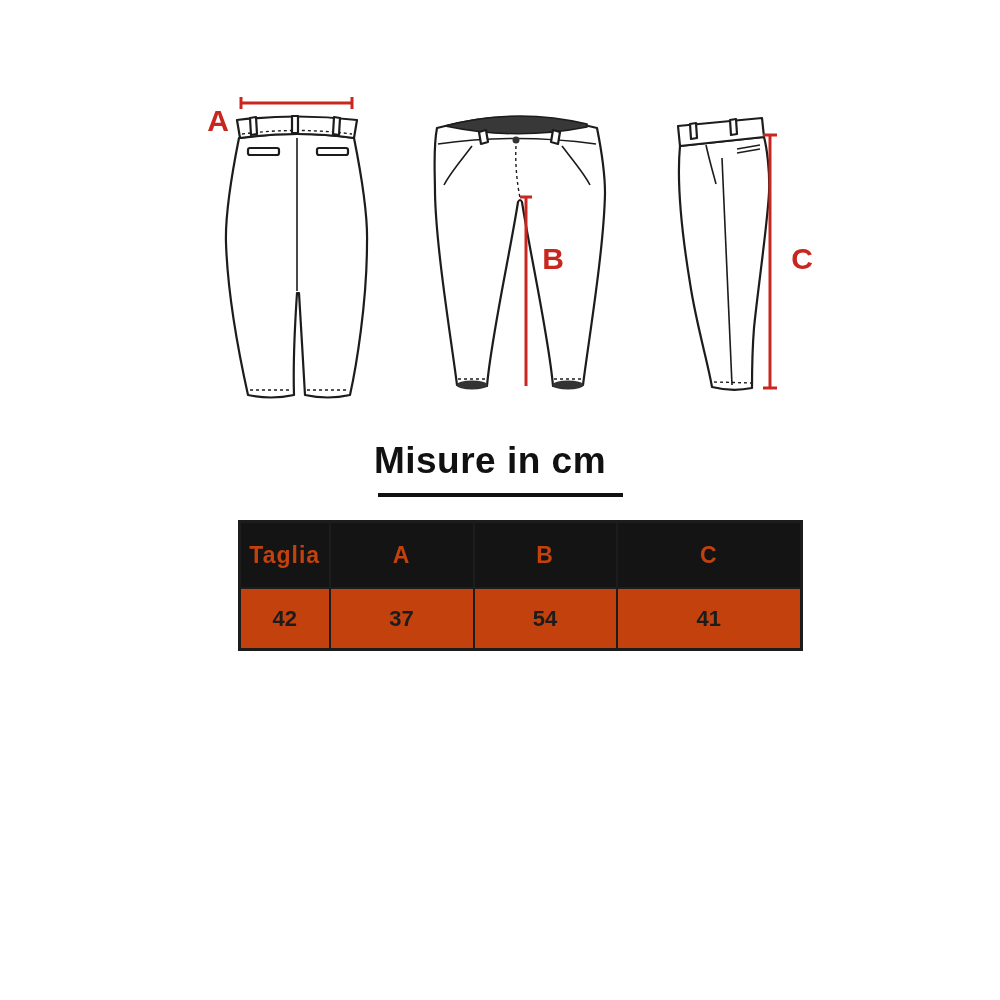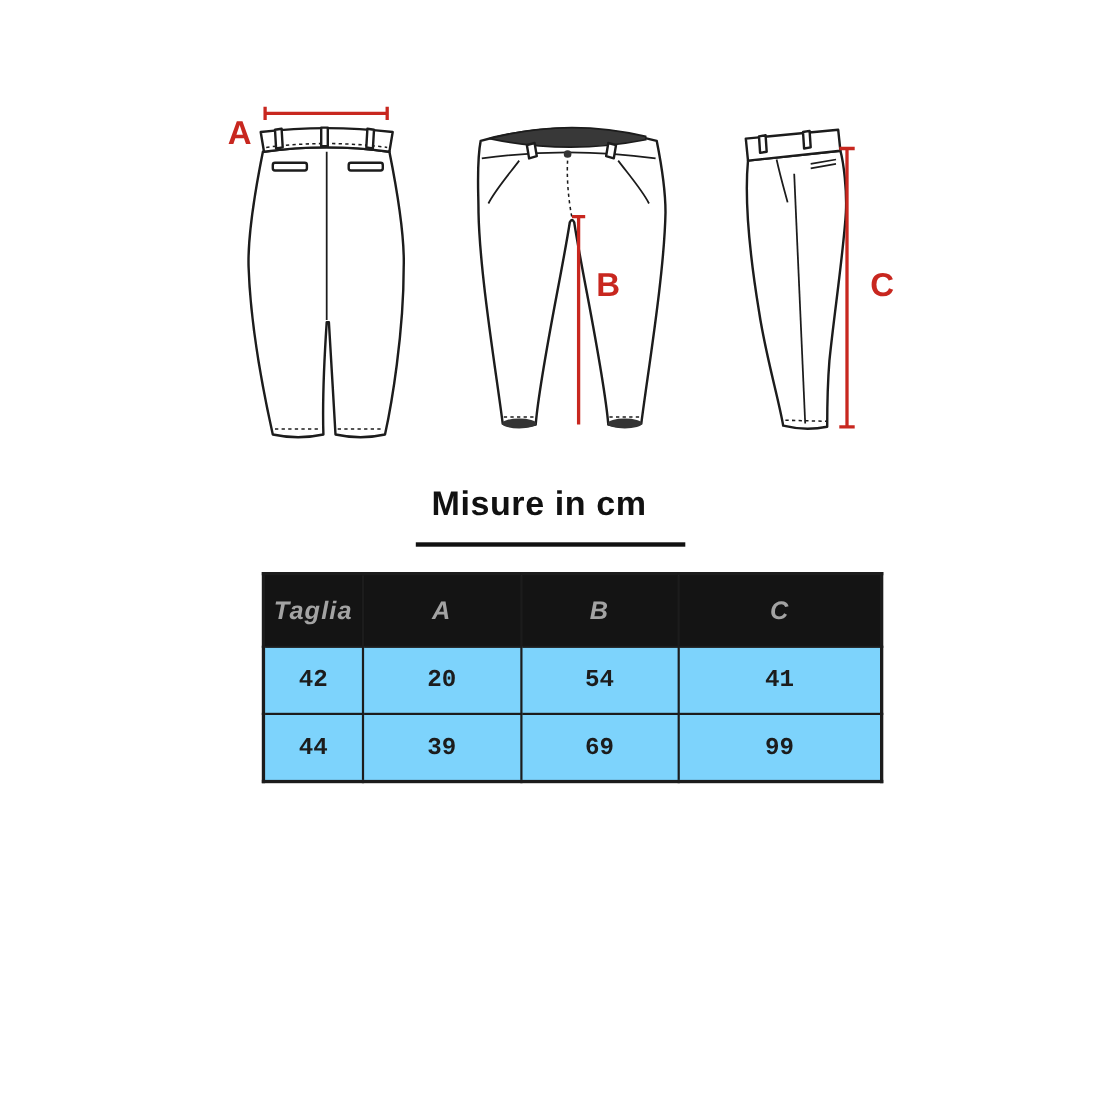--- a/index.html
+++ b/index.html
@@ -15,39 +15,39 @@
   .drawing{position:absolute;}
   .drawing path, .drawing rect, .drawing line{vector-effect:non-scaling-stroke;}
   .outline{fill:#ffffff;stroke:var(--ink);stroke-width:2.2;stroke-linejoin:round;}
   .seam{fill:none;stroke:var(--ink);stroke-width:1.6;}
   .seam-dash{fill:none;stroke:var(--ink);stroke-width:1.4;stroke-dasharray:3 3;}
   .darkfill{fill:var(--dark);stroke:var(--ink);stroke-width:1.5;}
   .redline{stroke:var(--red);stroke-width:3;fill:none;stroke-linecap:butt;}
   .measure-letter{font-family:"Liberation Sans",sans-serif;font-weight:bold;font-size:30px;fill:var(--red);}
   .page-title{
     position:absolute;top:440px;left:0;width:980px;text-align:center;
-    font-size:31px;font-weight:bold;color:#111;margin:0;letter-spacing:.5px;
+    font-size:37px;font-weight:bold;color:#111;margin:0;letter-spacing:.5px;
   }
   .title-underline{
     position:absolute;top:493px;left:378px;width:245px;height:4px;background:#111;
   }
   table.size-table{
     position:absolute;left:238px;top:520px;width:562px;
     border-collapse:collapse;table-layout:fixed;
     border:3px solid var(--ink);
   }
   table.size-table th, table.size-table td{
     border:2px solid var(--ink);text-align:center;vertical-align:middle;
     font-weight:bold;
   }
   table.size-table thead th{
-    background:#141414;color:#a3a3a3;height:62px;font-size:23px;letter-spacing:1px;font-style:italic;
+    background:#141414;color:#c2410c;height:62px;font-size:23px;letter-spacing:1px;
   }
   table.size-table tbody td{
-    background:#7dd3fc;color:var(--ink);height:57px;font-size:22px;font-family:Liberation Mono, monospace;
+    background:#c2410c;color:var(--ink);height:57px;font-size:22px;
   }
 </style>
 </head>
 <body>
 
 <div class="canvas">
 
   <svg class="drawing" style="left:195px;top:88px;" width="180" height="320" viewBox="0 0 180 320">
 
     <g>
@@ -152,26 +152,20 @@
       <tr>
         <th>Taglia</th>
         <th>A</th>
         <th>B</th>
         <th>C</th>
       </tr>
     </thead>
     <tbody>
       <tr>
         <td>42</td>
-        <td>20</td>
+        <td>37</td>
         <td>54</td>
         <td>41</td>
-      </tr>
-      <tr>
-        <td>44</td>
-        <td>39</td>
-        <td>69</td>
-        <td>99</td>
       </tr>
     </tbody>
   </table>
 
 </div>
 
 </body></html>

